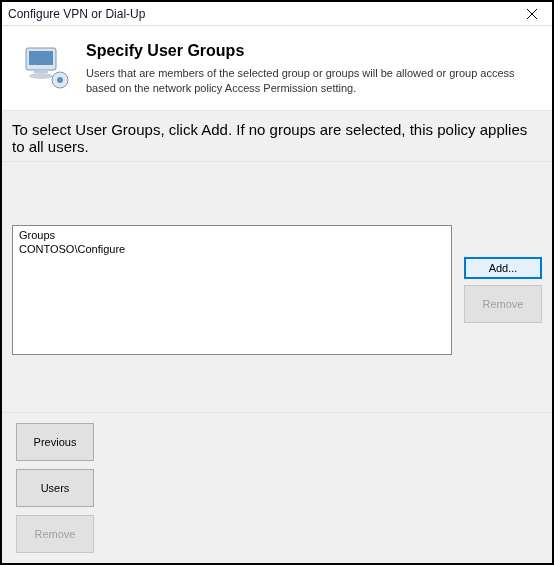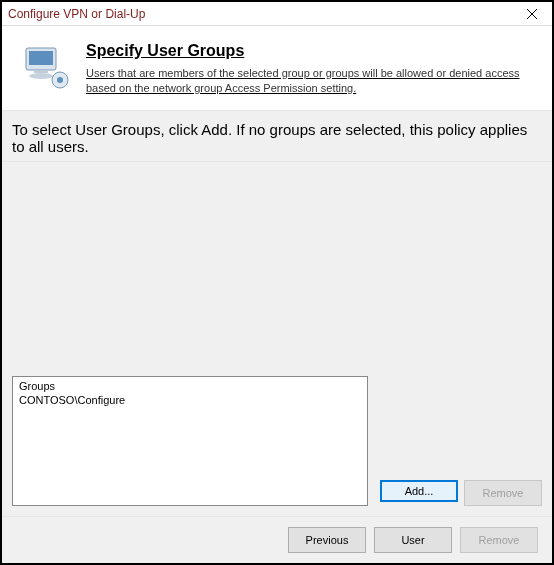--- a/index.html
+++ b/index.html
@@ -18,37 +18,36 @@
       display: flex;
       align-items: center;
       justify-content: space-between;
       height: 24px;
       padding: 0 0 0 6px;
       background: #fff;
       border-bottom: 1px solid #ddd;
     }
     .titlebar-title {
       font-size: 12px;
-      color: #7f1d1d;
+      color: #0f172a;
     }
     .close-btn {
       width: 40px;
       height: 24px;
       display: flex;
       align-items: center;
       justify-content: center;
       cursor: pointer;
     }
     .close-btn svg { width: 10px; height: 10px; }
     .header-band {
       display: flex;
       padding: 16px 18px 14px 18px;
       gap: 16px;
       background: #fff;
-      text-decoration: underline;
     }
     .header-icon {
       width: 50px;
       height: 50px;
       flex-shrink: 0;
       position: relative;
     }
     .header-text h1 {
       font-size: 16px;
       font-weight: bold;
@@ -67,45 +66,46 @@
       color: #000;
       border-top: 1px solid #e5e5e5;
       border-bottom: 1px solid #e5e5e5;
     }
     .content {
       flex: 1;
       background: #f0f0f0;
       padding: 16px 10px 10px 10px;
       display: flex;
       gap: 12px;
-      align-items: flex-end;
+      align-items: center;
     }
     .groups-list {
       background: #fff;
       border: 1px solid #888;
       width: 440px;
       height: 130px;
       font-size: 11px;
       padding: 2px 6px;
     }
     .groups-header {
       color: #000;
       padding: 1px 0;
     }
     .groups-item {
       color: #000;
       padding: 1px 0;
     }
     .side-buttons {
       display: flex;
+      flex-direction: column;
       gap: 6px;
     }
     .win-btn {
       width: 78px;
-      height: 26px;
+      height: 38px;
       font-size: 11px;
       background: #e1e1e1;
       border: 1px solid #adadad;
       color: #000;
       cursor: pointer;
       font-family: inherit;
     }
     .win-btn.focused {
       border: 2px solid #0078d7;
       background: #e5f1fb;
@@ -116,20 +116,21 @@
       cursor: default;
       border: 1px solid #c7c7c7;
     }
     .footer {
       background: #f0f0f0;
       padding: 10px 14px;
       display: flex;
       justify-content: flex-end;
       gap: 8px;
       border-top: 1px solid #e5e5e5;
+      flex-direction: column;
     }
     .footer .win-btn {
       width: 78px;
     }
   </style>
 </head>
 <body>
 
 <div class="titlebar">
   <span class="titlebar-title">Configure VPN or Dial-Up</span>
@@ -147,34 +148,34 @@
       <rect x="6" y="6" width="30" height="22" rx="2" fill="#d9e4ef" stroke="#7a97b5" stroke-width="1"></rect>
       <rect x="9" y="9" width="24" height="14" fill="#5c8fbd"></rect>
       <rect x="14" y="28" width="14" height="3" fill="#bfcddb"></rect>
       <ellipse cx="21" cy="34" rx="12" ry="3" fill="#c7d2de"></ellipse>
       <circle cx="40" cy="38" r="8" fill="#e0e8f0" stroke="#7a97b5" stroke-width="1"></circle>
       <circle cx="40" cy="38" r="3" fill="#5c8fbd"></circle>
     </svg>
   </div>
   <div class="header-text">
     <h1>Specify User Groups</h1>
-    <p>Users that are members of the selected group or groups will be allowed or denied access based on the network group Access Permission setting.</p>
+    <p>Users that are members of the selected group or groups will be allowed or group access based on the network policy Access Permission setting.</p>
   </div>
 </div>
 
 <div class="gray-band">To select User Groups, click Add. If no groups are selected, this policy applies to all users.</div>
 
 <div class="content">
   <div class="groups-list">
     <div class="groups-header">Groups</div>
     <div class="groups-item">CONTOSO\Configure</div>
   </div>
   <div class="side-buttons">
     <button class="win-btn focused">Add...</button>
     <button class="win-btn disabled">Remove</button>
   </div>
 </div>
 
 <div class="footer">
   <button class="win-btn">Previous</button>
-  <button class="win-btn">User</button>
+  <button class="win-btn">Users</button>
   <button class="win-btn disabled">Remove</button>
 </div>
 
 </body></html>

